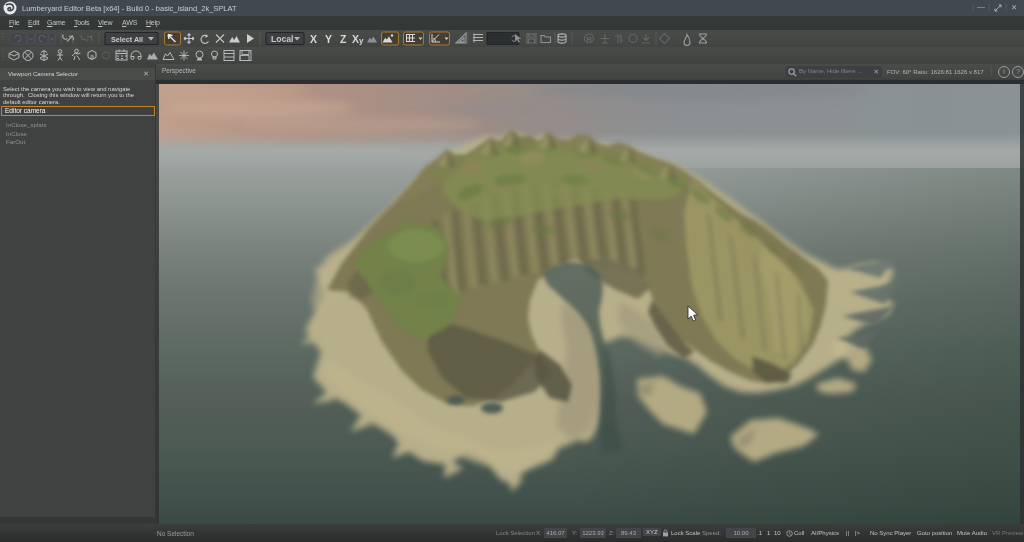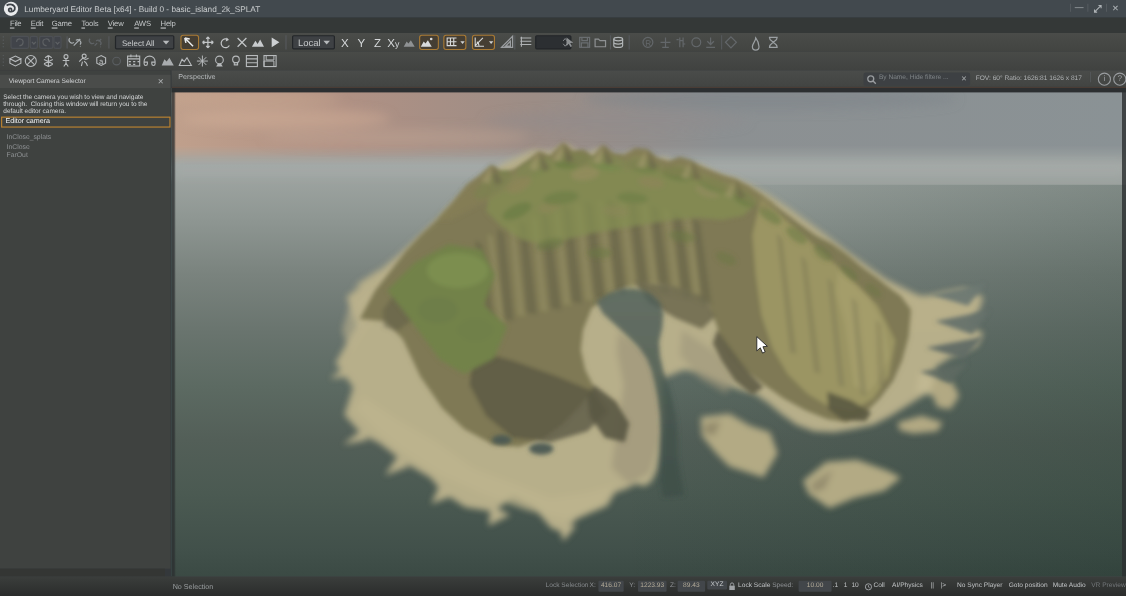--- a/index.html
+++ b/index.html
@@ -3,21 +3,21 @@
 <meta charset="utf-8">
 <style>
   html,body{margin:0;padding:0;width:1024px;height:542px;overflow:hidden;
     font-family:"Liberation Sans",sans-serif;background:#34383b;}
   .abs{position:absolute;}
   #titlebar{left:0;top:0;width:1024px;height:16px;background:#42494e;color:#c9ccce;font-size:7.5px;}
   #titlebar .t{position:absolute;left:22px;top:4px;}
   #menubar{left:0;top:16px;width:1024px;height:14px;background:#343837;color:#c3c6c8;font-size:7px;letter-spacing:-0.2px;}
   .menu{position:absolute;top:3px;}
   .menu u{text-decoration:underline;}
-  #toolbar1{left:0;top:30px;width:1024px;height:17px;background:linear-gradient(#4a4c49,#424441);}
+  #toolbar1{left:0;top:30px;width:1024px;height:17px;background:linear-gradient(#4a4c49,#424441);font-weight:bold;}
   #toolbar2{left:0;top:47px;width:1024px;height:17px;background:linear-gradient(#494b48,#404240);}
   #vpheader{left:156px;top:64px;width:868px;height:16px;background:linear-gradient(#4a4c4a,#424442);color:#b6b9bb;font-size:6.5px;border-bottom:1px solid #4a3c35;box-sizing:border-box;}
   #panel{left:0;top:64px;width:155px;height:453px;background:#3f4240;}
   #panelhead{left:0;top:4px;width:155px;height:12px;background:#4a4c4a;color:#d2d4d6;font-size:6px;position:absolute;}
   #panelbody{position:absolute;left:0;top:16px;width:155px;color:#d6d8d9;font-size:5.9px;line-height:6.3px;}
   #statusbar{left:0;top:524px;width:1024px;height:18px;background:linear-gradient(#3b3e3c,#2a2c2b);color:#989b9e;font-size:6.5px;}
   #belowpanel{left:0;top:517px;width:150px;height:7px;background:#343634;}
   #viewport{left:156px;top:80px;width:868px;height:444px;background:#4a6a66;}
   .sbbox{display:inline-block;background:#42464a;color:#b3ab99;border-radius:1px;text-align:center;font-size:6px;height:10px;line-height:10px;overflow:hidden;white-space:nowrap;}
 </style>

